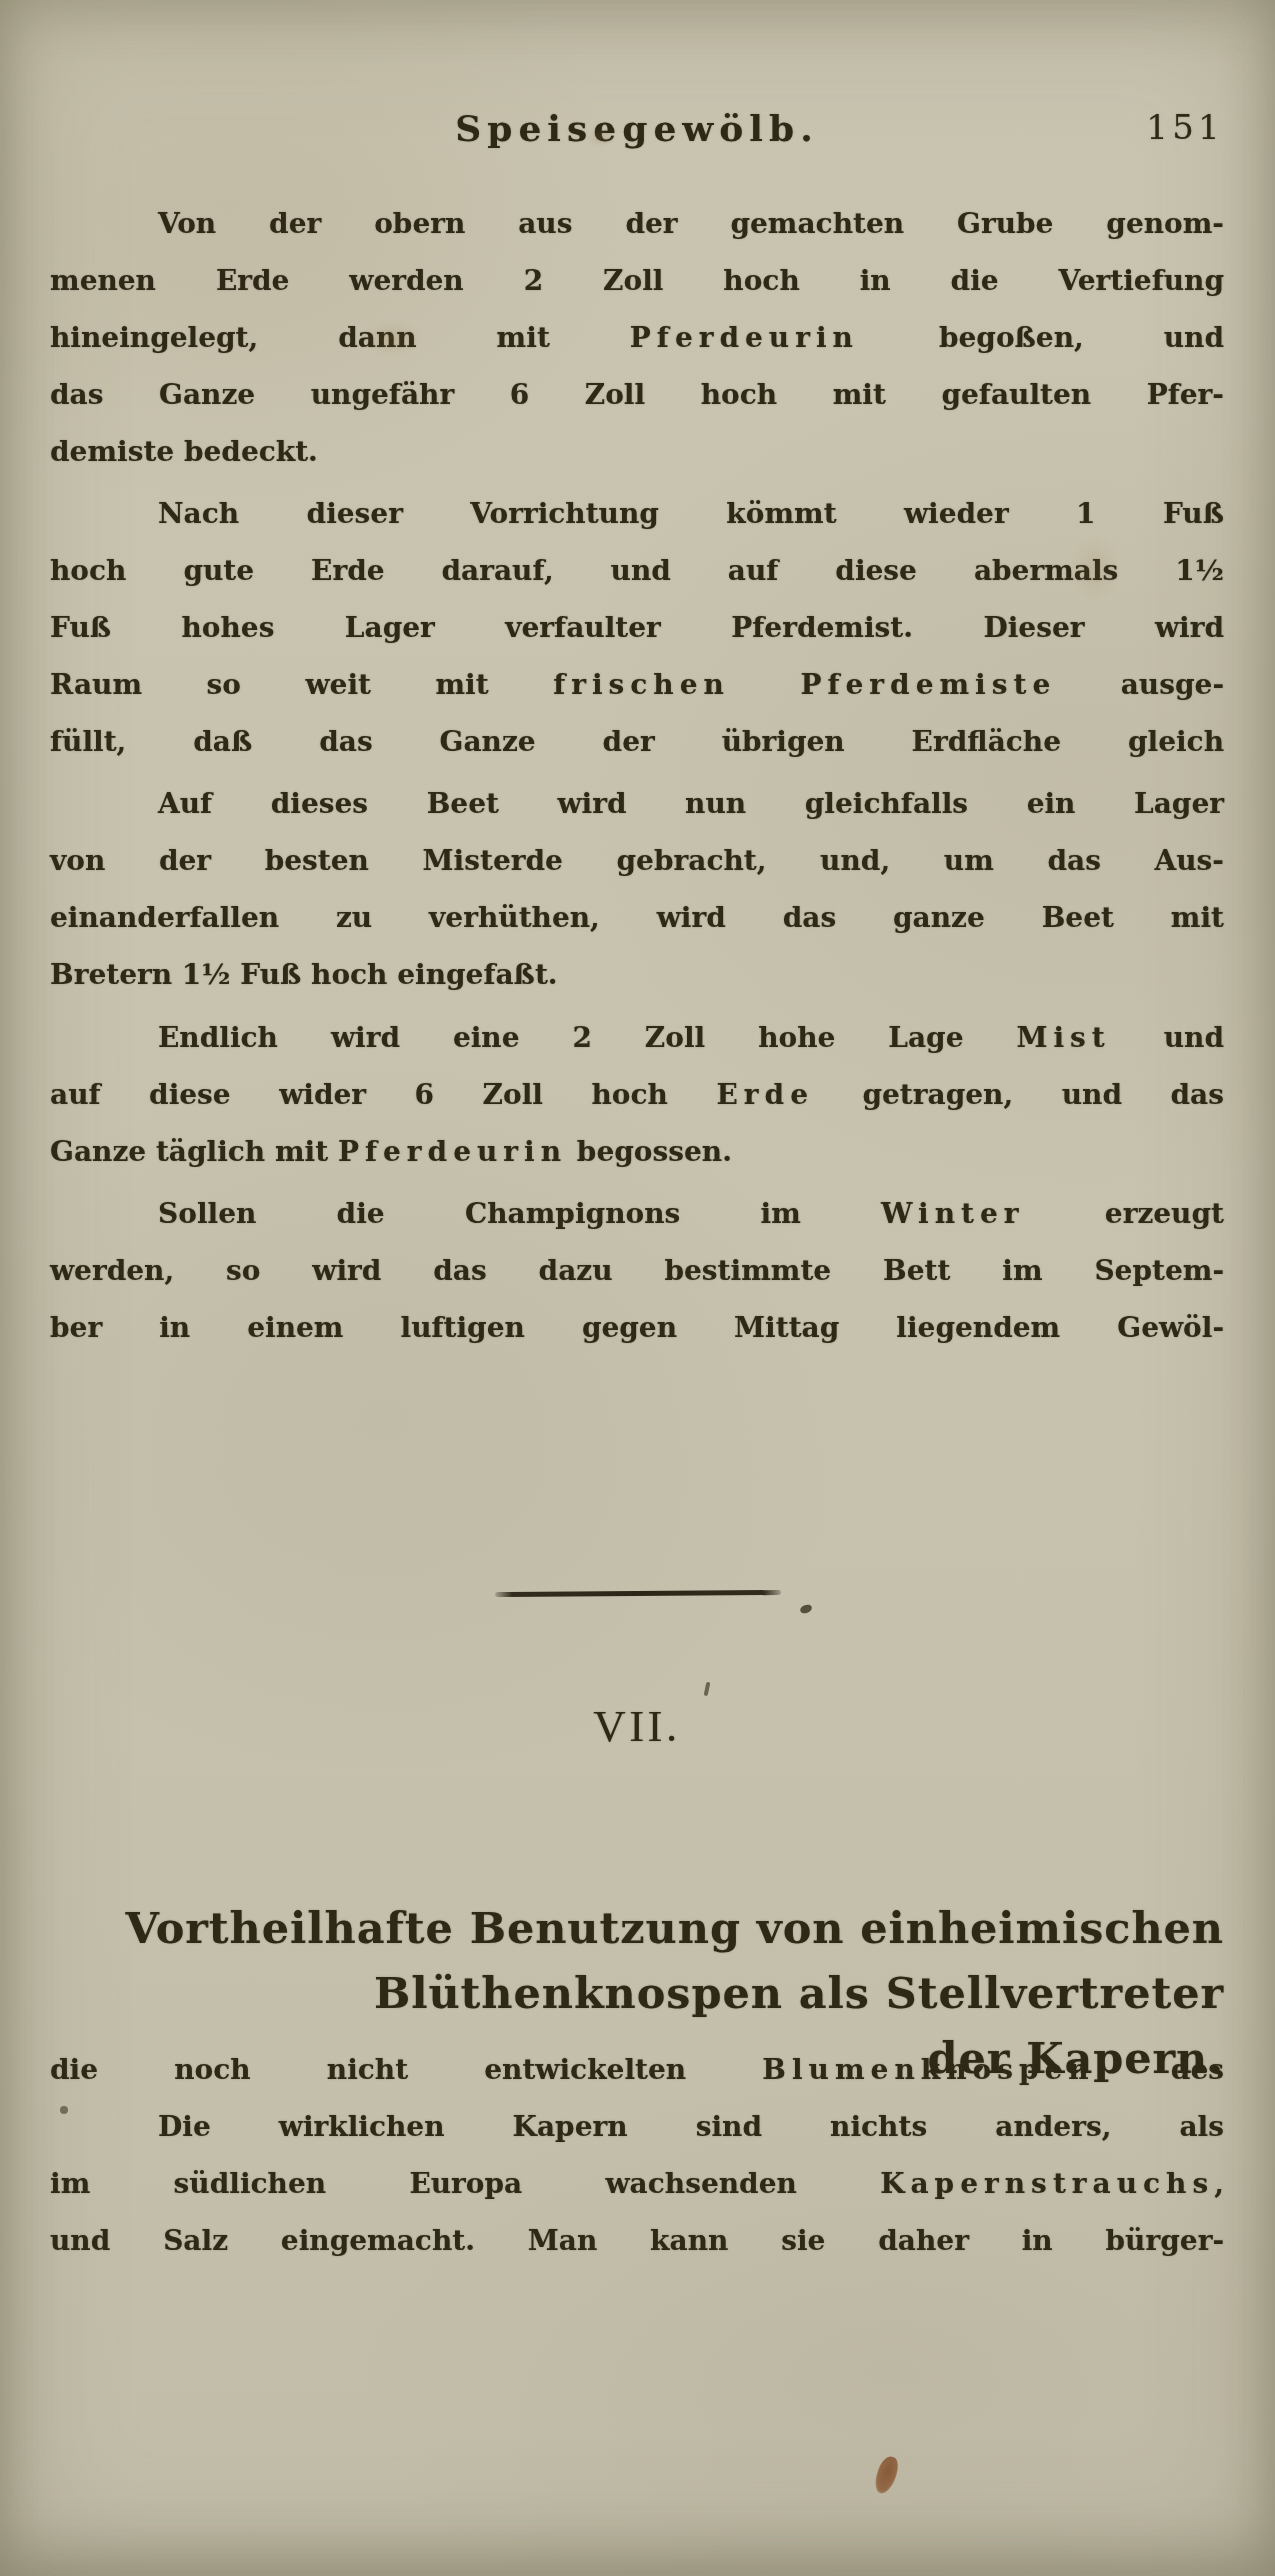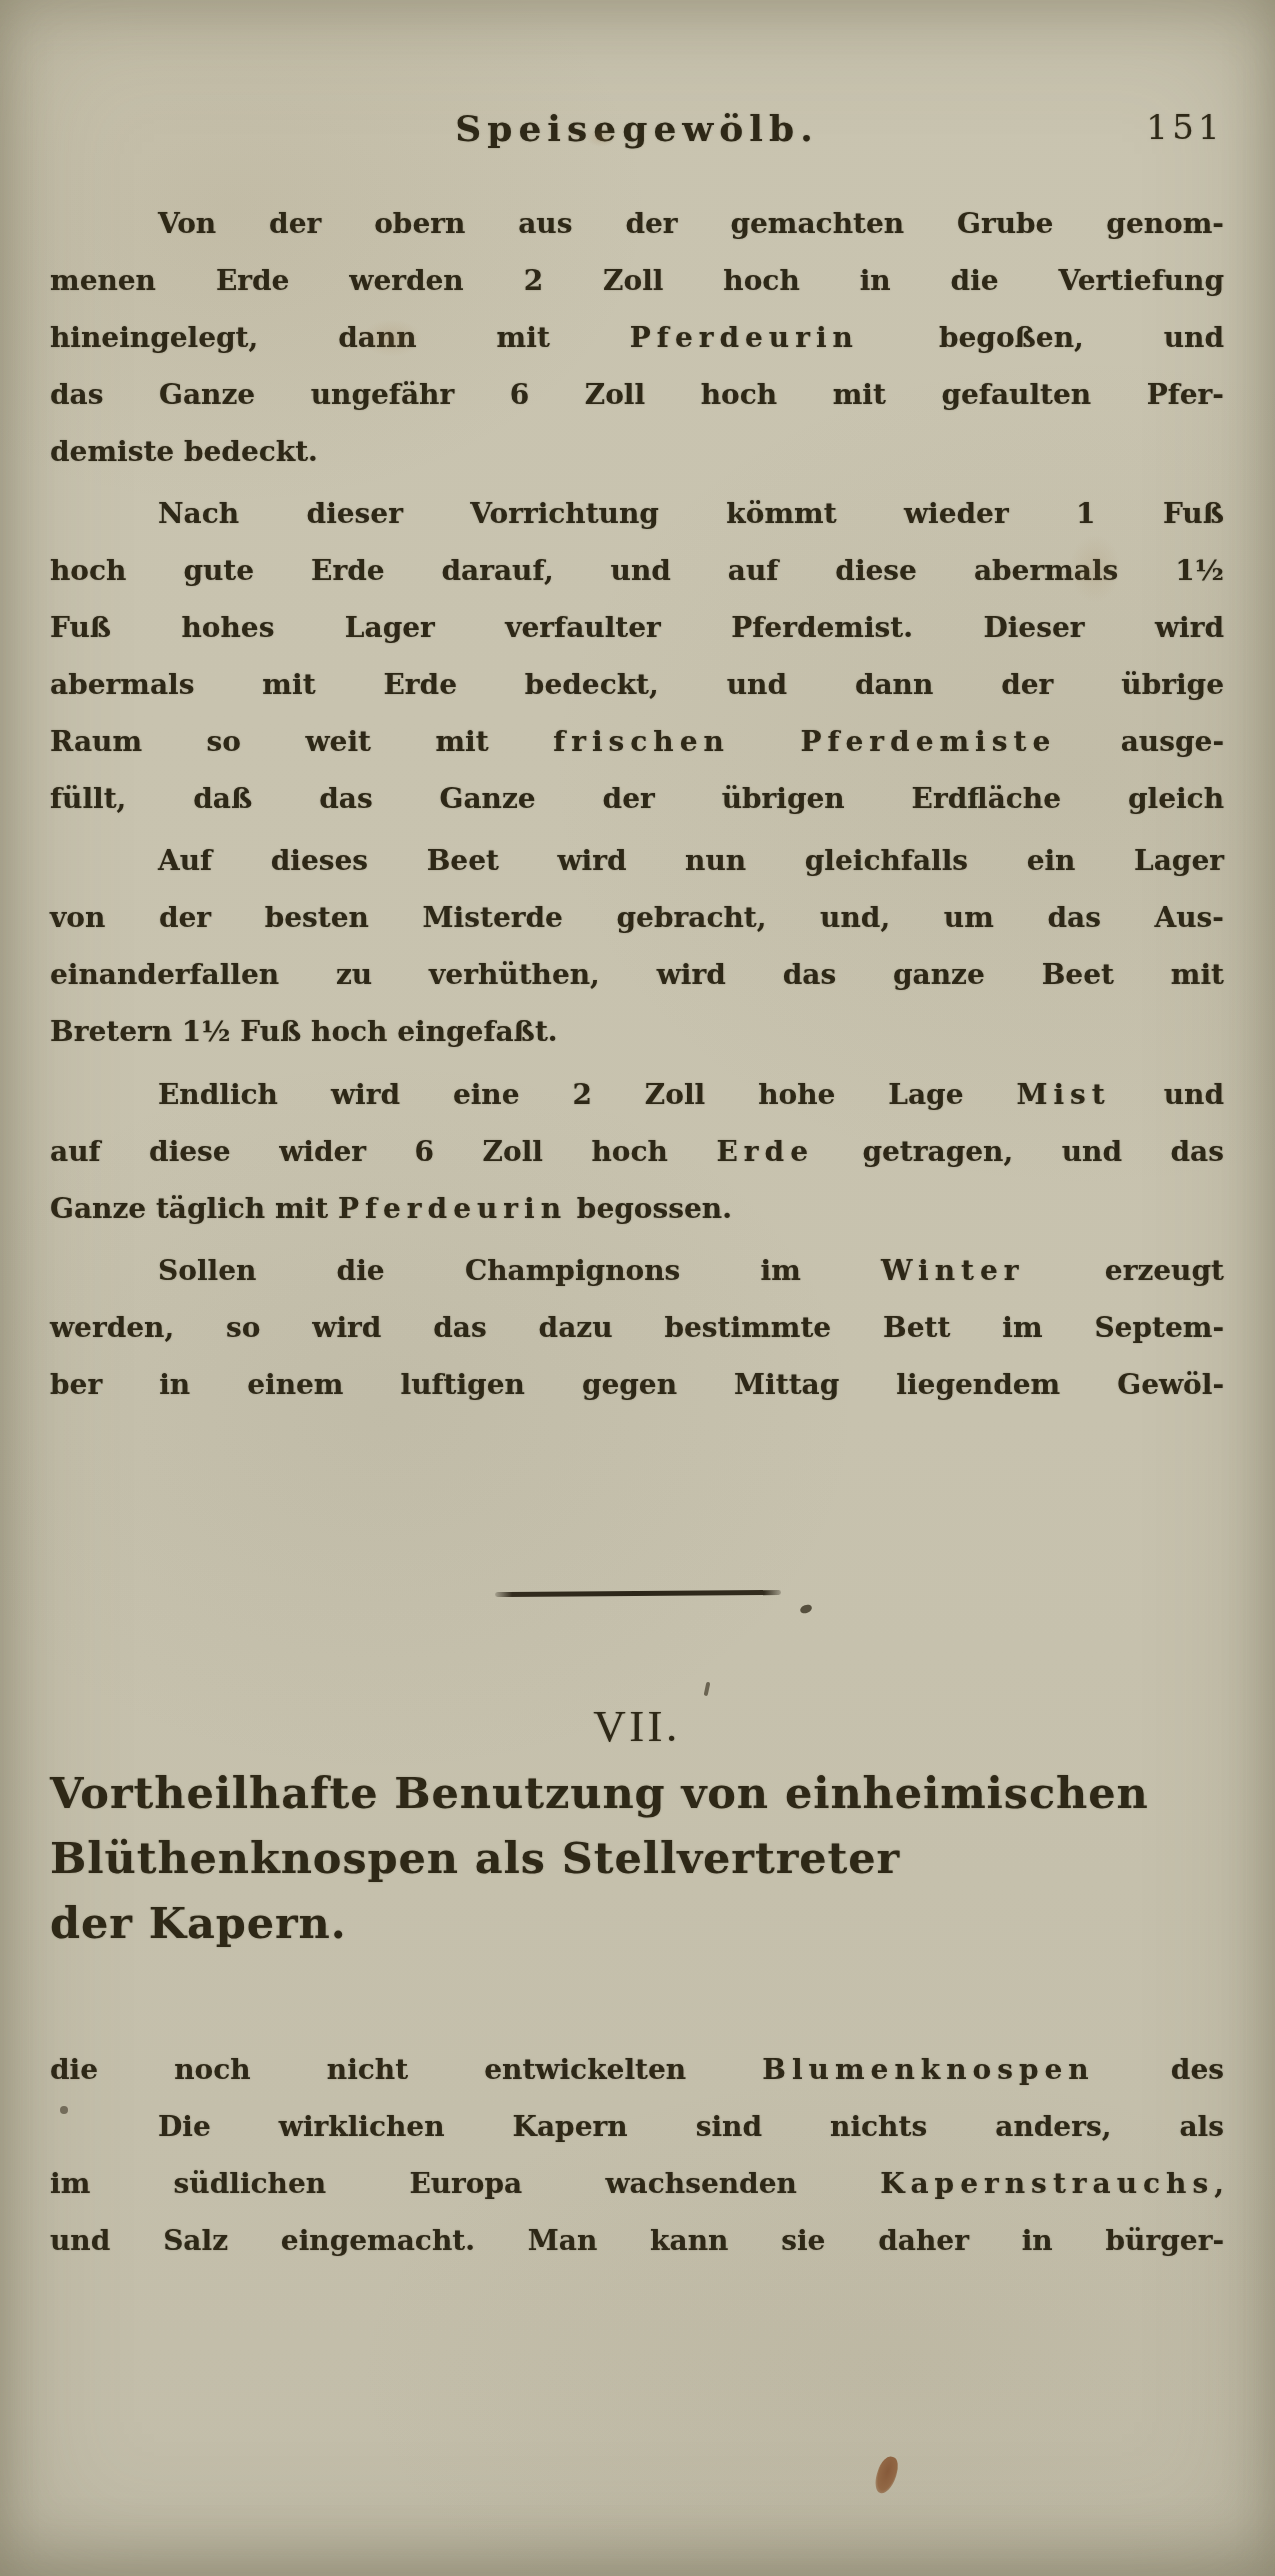--- a/index.html
+++ b/index.html
@@ -73,22 +73,22 @@
   .section-number {
     position: absolute;
     top: 1700px; left: 50px; width: 1174px;
     text-align: center;
     font-family: "Liberation Serif", serif;
     font-size: 45px; font-weight: 400;
     letter-spacing: 3.4px;
   }
   .section-heading {
     position: absolute;
-    top: 1761px; left: 50px; width: 1174px;
-    text-align: left;
+    top: 1896px; left: 50px; width: 1174px;
+    text-align: right;
   }
   .heading-line {
     font-size: 43px; line-height: 65px; font-weight: 700;
     letter-spacing: 0.9px;
   }
 
   
   .stain { position: absolute; pointer-events: none; }
   .stain-blot {
     top: 2456px; left: 877px; width: 19px; height: 38px;
@@ -139,21 +139,20 @@
         <div class="line indent"><span>Von der obern aus der gemachten Grube genom-</span></div>
         <div class="line"><span>menen Erde werden 2 Zoll hoch in die Vertiefung</span></div>
         <div class="line"><span>hineingelegt, dann mit </span><span class="sperr">Pferdeurin</span><span> begoßen, und</span></div>
         <div class="line"><span>das Ganze ungefähr 6 Zoll hoch mit gefaulten Pfer-</span></div>
         <div class="line no-just"><span>demiste bedeckt.</span></div>
       </div>
       <div class="para">
         <div class="line indent"><span>Nach dieser Vorrichtung kömmt wieder 1 Fuß</span></div>
         <div class="line"><span>hoch gute Erde darauf, und auf diese abermals 1½</span></div>
         <div class="line"><span>Fuß hohes Lager verfaulter Pferdemist. Dieser wird</span></div>
-        <div class="line"><span>abermals mit Erde bedeckt, und dann der übrige</span></div>
         <div class="line"><span>Raum so weit mit </span><span class="sperr">frischen Pferdemiste</span><span> ausge-</span></div>
         <div class="line"><span>füllt, daß das Ganze der übrigen Erdfläche gleich</span></div>
       </div>
       <div class="para">
         <div class="line indent"><span>Auf dieses Beet wird nun gleichfalls ein Lager</span></div>
         <div class="line"><span>von der besten Misterde gebracht, und, um das Aus-</span></div>
         <div class="line"><span>einanderfallen zu verhüthen, wird das ganze Beet mit</span></div>
         <div class="line no-just"><span>Bretern 1½ Fuß hoch eingefaßt.</span></div>
       </div>
       <div class="para">

